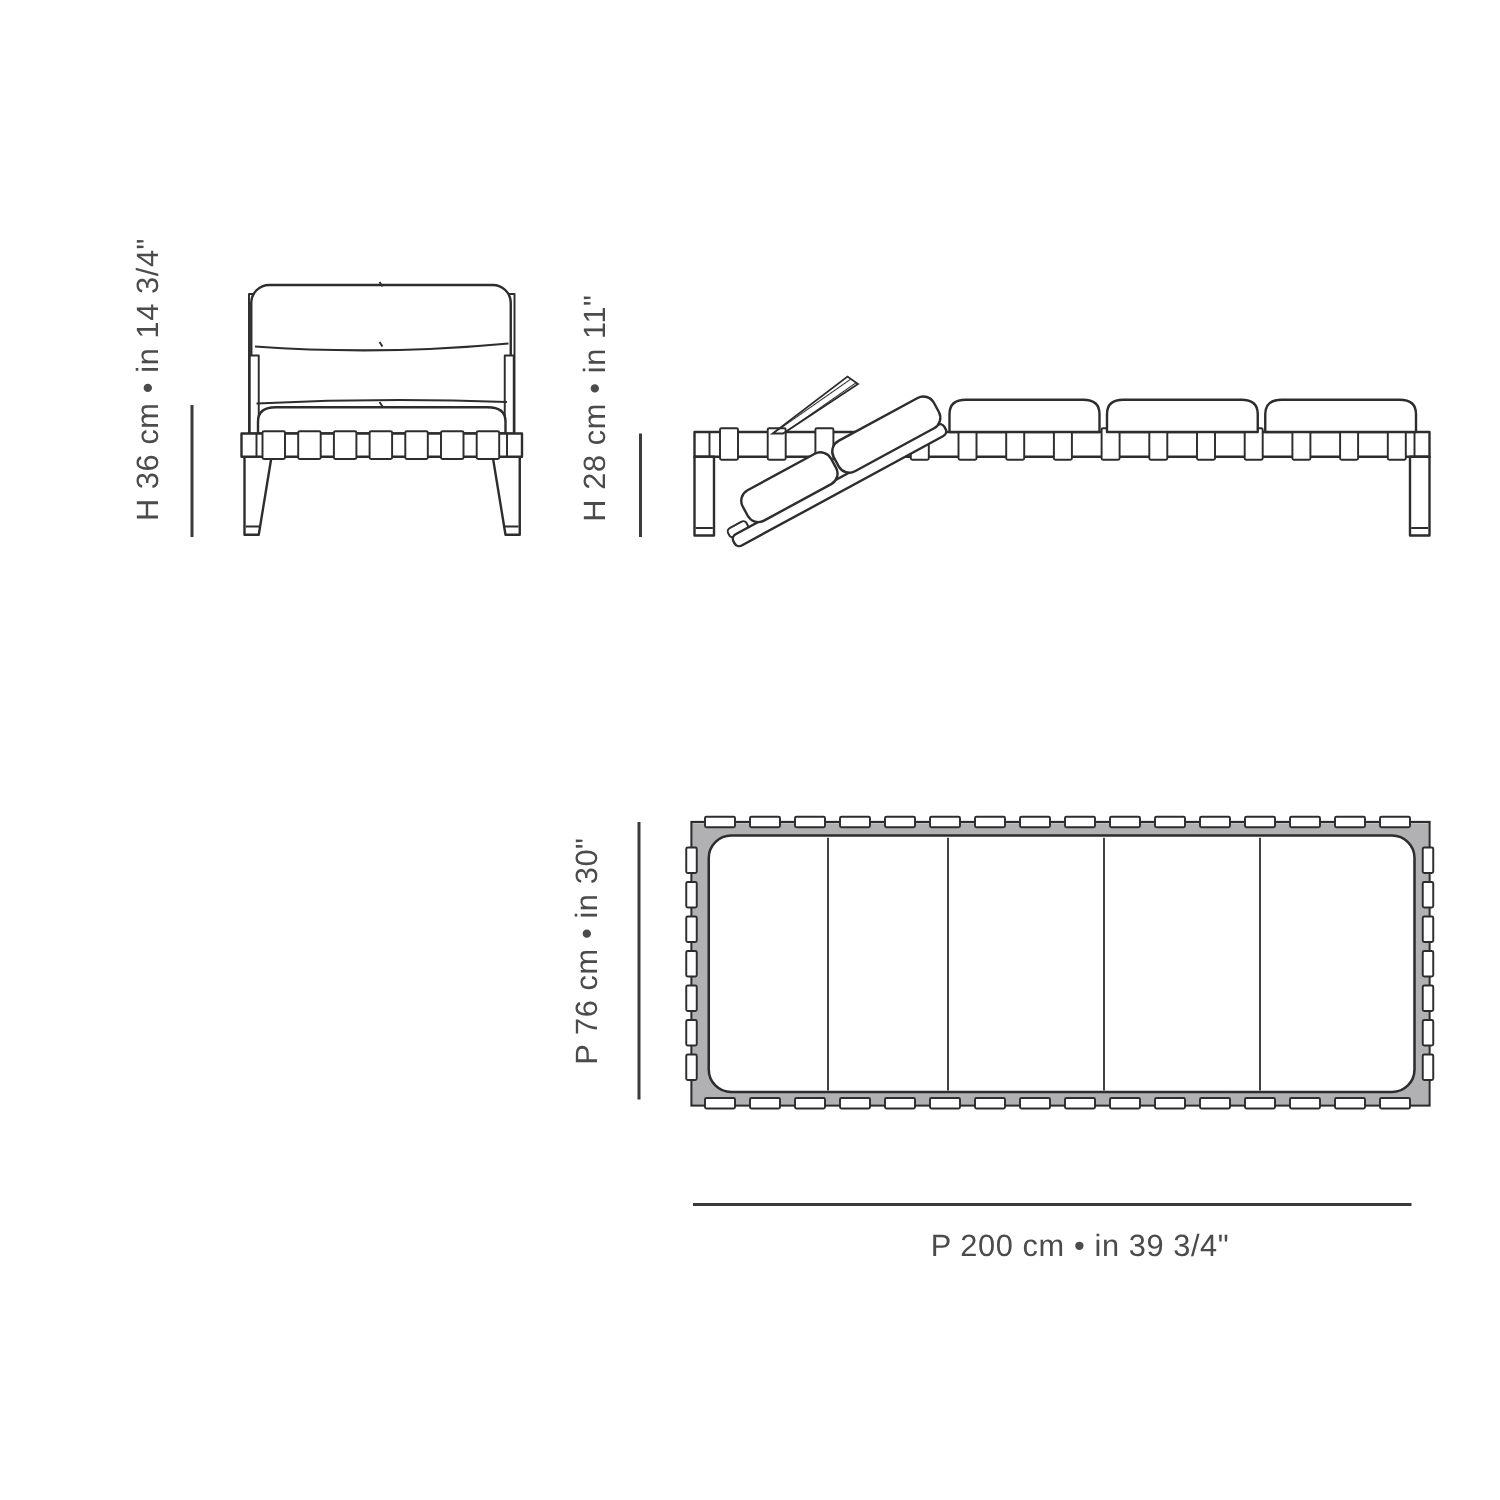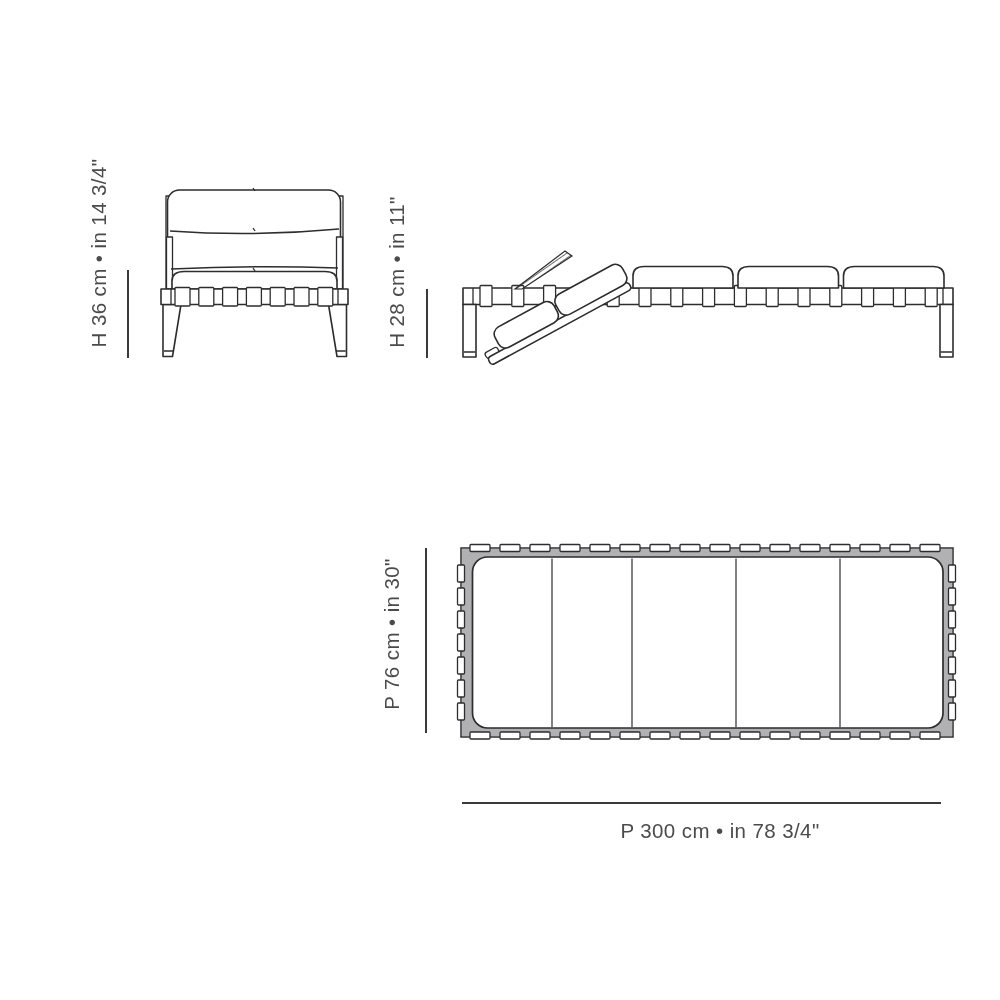--- a/index.html
+++ b/index.html
@@ -188,14 +188,14 @@
       <path class="dimline" d="M 462 803 L 941 803"></path>
     </g>
   </svg>
 
   <div class="dim-label vertical" style="left:99px;top:253px;">H 36 cm • in 14 3/4"</div>
 
   <div class="dim-label vertical" style="left:397px;top:272px;">H 28 cm • in 11"</div>
 
   <div class="dim-label vertical" style="left:392px;top:634px;">P 76 cm • in 30"</div>
 
-  <div class="dim-label" style="left:720px;top:831px;">P 300 cm • in 78 3/4"</div>
+  <div class="dim-label" style="left:720px;top:831px;">P 200 cm • in 39 3/4"</div>
 </div>
 
 </body></html>

